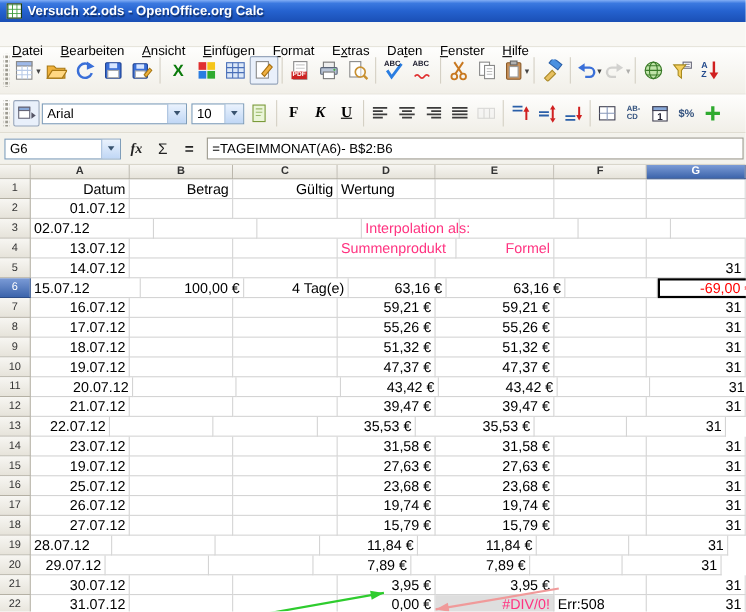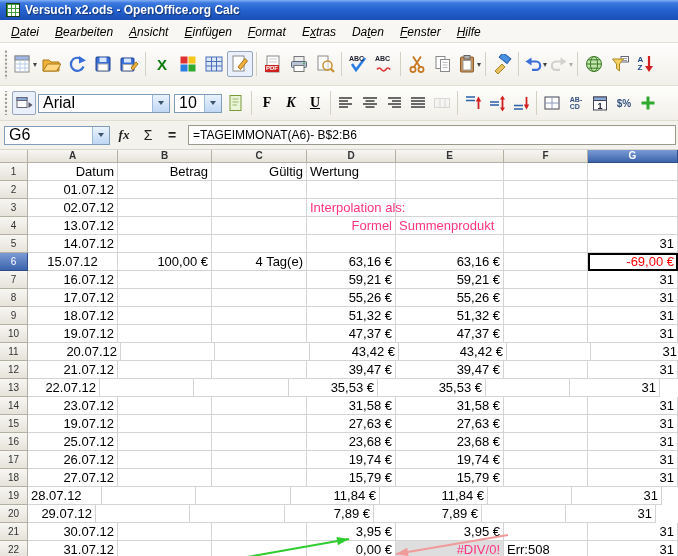--- a/index.html
+++ b/index.html
@@ -8,21 +8,21 @@
   
   .titlebar{height:20px;background:linear-gradient(180deg,#82aef5 0%,#3b79e0 15%,#2562cf 50%,#1a4fb5 100%);
             display:flex;align-items:center;gap:5px;padding:0 6px;}
   .app-icon{width:14px;height:14px;background:#fff;border:1px solid #1a3a12;box-sizing:border-box;
             background-image:linear-gradient(#3f9e3f 1px,transparent 1px),linear-gradient(90deg,#3f9e3f 1px,transparent 1px);
             background-size:4px 4px;}
   .title-text{color:#fff;font-size:12px;font-weight:bold;text-shadow:1px 1px 1px #10306e;white-space:nowrap;}
   
   .menubar{height:22px;background:#f8f7f3;border-bottom:1px solid #e3e0d6;display:flex;align-items:stretch;
            font-size:12px;color:#000;padding-left:3px;}
-  .menu-item{padding:2px 8px;line-height:21px;cursor:default;font-style:italic;}
+  .menu-item{padding:16px 8px;line-height:21px;cursor:default;}
   .menu-item u{text-decoration:underline;}
   
   .toolbar{display:flex;align-items:center;background:linear-gradient(180deg,#fefefd,#f1efe8);
            border-bottom:1px solid #e0ddd2;padding:0 2px;overflow:hidden;white-space:nowrap;}
   .tb1{height:42px;}
   .tb2{height:34px;}
   .grip{width:6px;height:70%;margin:0 3px 0 1px;flex:0 0 auto;
         background-image:radial-gradient(circle,#9c9a90 1.2px,transparent 1.6px);background-size:4px 4px;background-position:center;}
   .sep{width:1px;height:24px;background:#d4d0c4;margin:0 3px;flex:0 0 auto;}
   .tbtn{width:26px;height:26px;flex:0 0 auto;display:inline-flex;align-items:center;justify-content:center;
@@ -37,21 +37,21 @@
   .pdftag{position:absolute;bottom:2px;left:2px;background:#c22;color:#fff;font-size:6px;font-weight:bold;
           padding:0 1px;line-height:7px;}
   .azl{display:flex;flex-direction:column;font-size:8px;font-weight:bold;color:#234a8c;line-height:8px;margin-right:1px;}
   .abcd{display:flex;flex-direction:column;font-size:7px;font-weight:bold;color:#33527e;line-height:7px;}
   .cal1{position:absolute;bottom:1px;left:0;right:0;text-align:center;font-size:9px;font-weight:bold;color:#223;}
   .curr{font-size:10px;font-weight:bold;color:#33527e;}
   .xglyph{color:#0b7a0b;font-weight:bold;font-size:15px;}
   
   .combo{display:inline-flex;align-items:center;height:19px;background:#fff;border:1px solid #7f9db9;
          box-sizing:border-box;margin:0 2px;flex:0 0 auto;}
-  .combo-text{font-size:16px;padding:0 4px;flex:1;overflow:hidden;}
+  .combo-text{font-size:12px;padding:0 4px;flex:1;overflow:hidden;}
   .combo-btn{width:16px;height:100%;background:linear-gradient(180deg,#eaf2fd,#c0d7f5);border-left:1px solid #9ebadb;
              display:flex;align-items:center;justify-content:center;}
   .tri{width:0;height:0;border-left:3px solid transparent;border-right:3px solid transparent;border-top:4px solid #39536f;}
   
   .formulabar{height:28px;background:#f3f2ec;border-bottom:1px solid #d9d6cb;display:flex;align-items:center;padding:0 2px;}
   .fbtn{width:24px;height:22px;display:inline-flex;align-items:center;justify-content:center;}
   .fx{font-family:"Liberation Serif",serif;font-style:italic;font-weight:bold;font-size:13px;color:#222;}
   .sum{font-size:14px;color:#222;}
   .eq{font-size:14px;font-weight:bold;color:#222;}
   .formula-input{flex:1;height:20px;background:#fff;border:1px solid #9b988c;box-sizing:border-box;
@@ -506,51 +506,51 @@
         <span class="cell" style="width: 90px; text-align: right;">01.07.12</span>
         <span class="cell" style="width: 94px;"></span>
         <span class="cell" style="width: 95px;"></span>
         <span class="cell" style="width: 89px;"></span>
         <span class="cell" style="width: 108px;"></span>
         <span class="cell" style="width: 84px;"></span>
         <span class="cell" style="width: 90px;"></span>
       </div>
       <div class="grow">
         <span class="rowhdr">3</span>
-        <span class="cell" style="width: 90px; text-align: right;">02.07.12</span>
+        <span class="cell" style="width: 112px; text-align: left;">02.07.12</span>
         <span class="cell" style="width: 94px;"></span>
         <span class="cell" style="width: 95px;"></span>
         <span class="cell ovf" style="width: 89px; text-align: center; color: rgb(255, 51, 128);">Interpolation als:</span>
         <span class="cell" style="width: 108px;"></span>
         <span class="cell" style="width: 84px;"></span>
         <span class="cell" style="width: 90px;"></span>
       </div>
       <div class="grow">
         <span class="rowhdr">4</span>
         <span class="cell" style="width: 90px; text-align: right;">13.07.12</span>
         <span class="cell" style="width: 94px;"></span>
         <span class="cell" style="width: 95px;"></span>
+        <span class="cell" style="width: 108px; text-align: left; color: rgb(255, 51, 128);">Summenprodukt</span>
         <span class="cell" style="width: 89px; text-align: right; color: rgb(255, 51, 128);">Formel</span>
-        <span class="cell" style="width: 108px; text-align: left; color: rgb(255, 51, 128);">Summenprodukt</span>
         <span class="cell" style="width: 84px;"></span>
         <span class="cell" style="width: 90px;"></span>
       </div>
       <div class="grow">
         <span class="rowhdr">5</span>
         <span class="cell" style="width: 90px; text-align: right;">14.07.12</span>
         <span class="cell" style="width: 94px;"></span>
         <span class="cell" style="width: 95px;"></span>
         <span class="cell" style="width: 89px;"></span>
         <span class="cell" style="width: 108px;"></span>
         <span class="cell" style="width: 84px;"></span>
         <span class="cell" style="width: 90px; text-align: right;">31</span>
       </div>
       <div class="grow">
         <span class="rowhdr sel">6</span>
-        <span class="cell" style="width: 90px; text-align: center;">15.07.12</span>
+        <span class="cell" style="width: 100px; text-align: left;">15.07.12</span>
         <span class="cell" style="width: 94px; text-align: right;">100,00 €</span>
         <span class="cell" style="width: 95px; text-align: right;">4 Tag(e)</span>
         <span class="cell" style="width: 89px; text-align: right;">63,16 €</span>
         <span class="cell" style="width: 108px; text-align: right;">63,16 €</span>
         <span class="cell" style="width: 84px;"></span>
         <span class="cell selcell" style="width: 90px; text-align: right; color: rgb(255, 0, 0);">-69,00 €</span>
       </div>
       <div class="grow">
         <span class="rowhdr">7</span>
         <span class="cell" style="width: 90px; text-align: right;">16.07.12</span>

